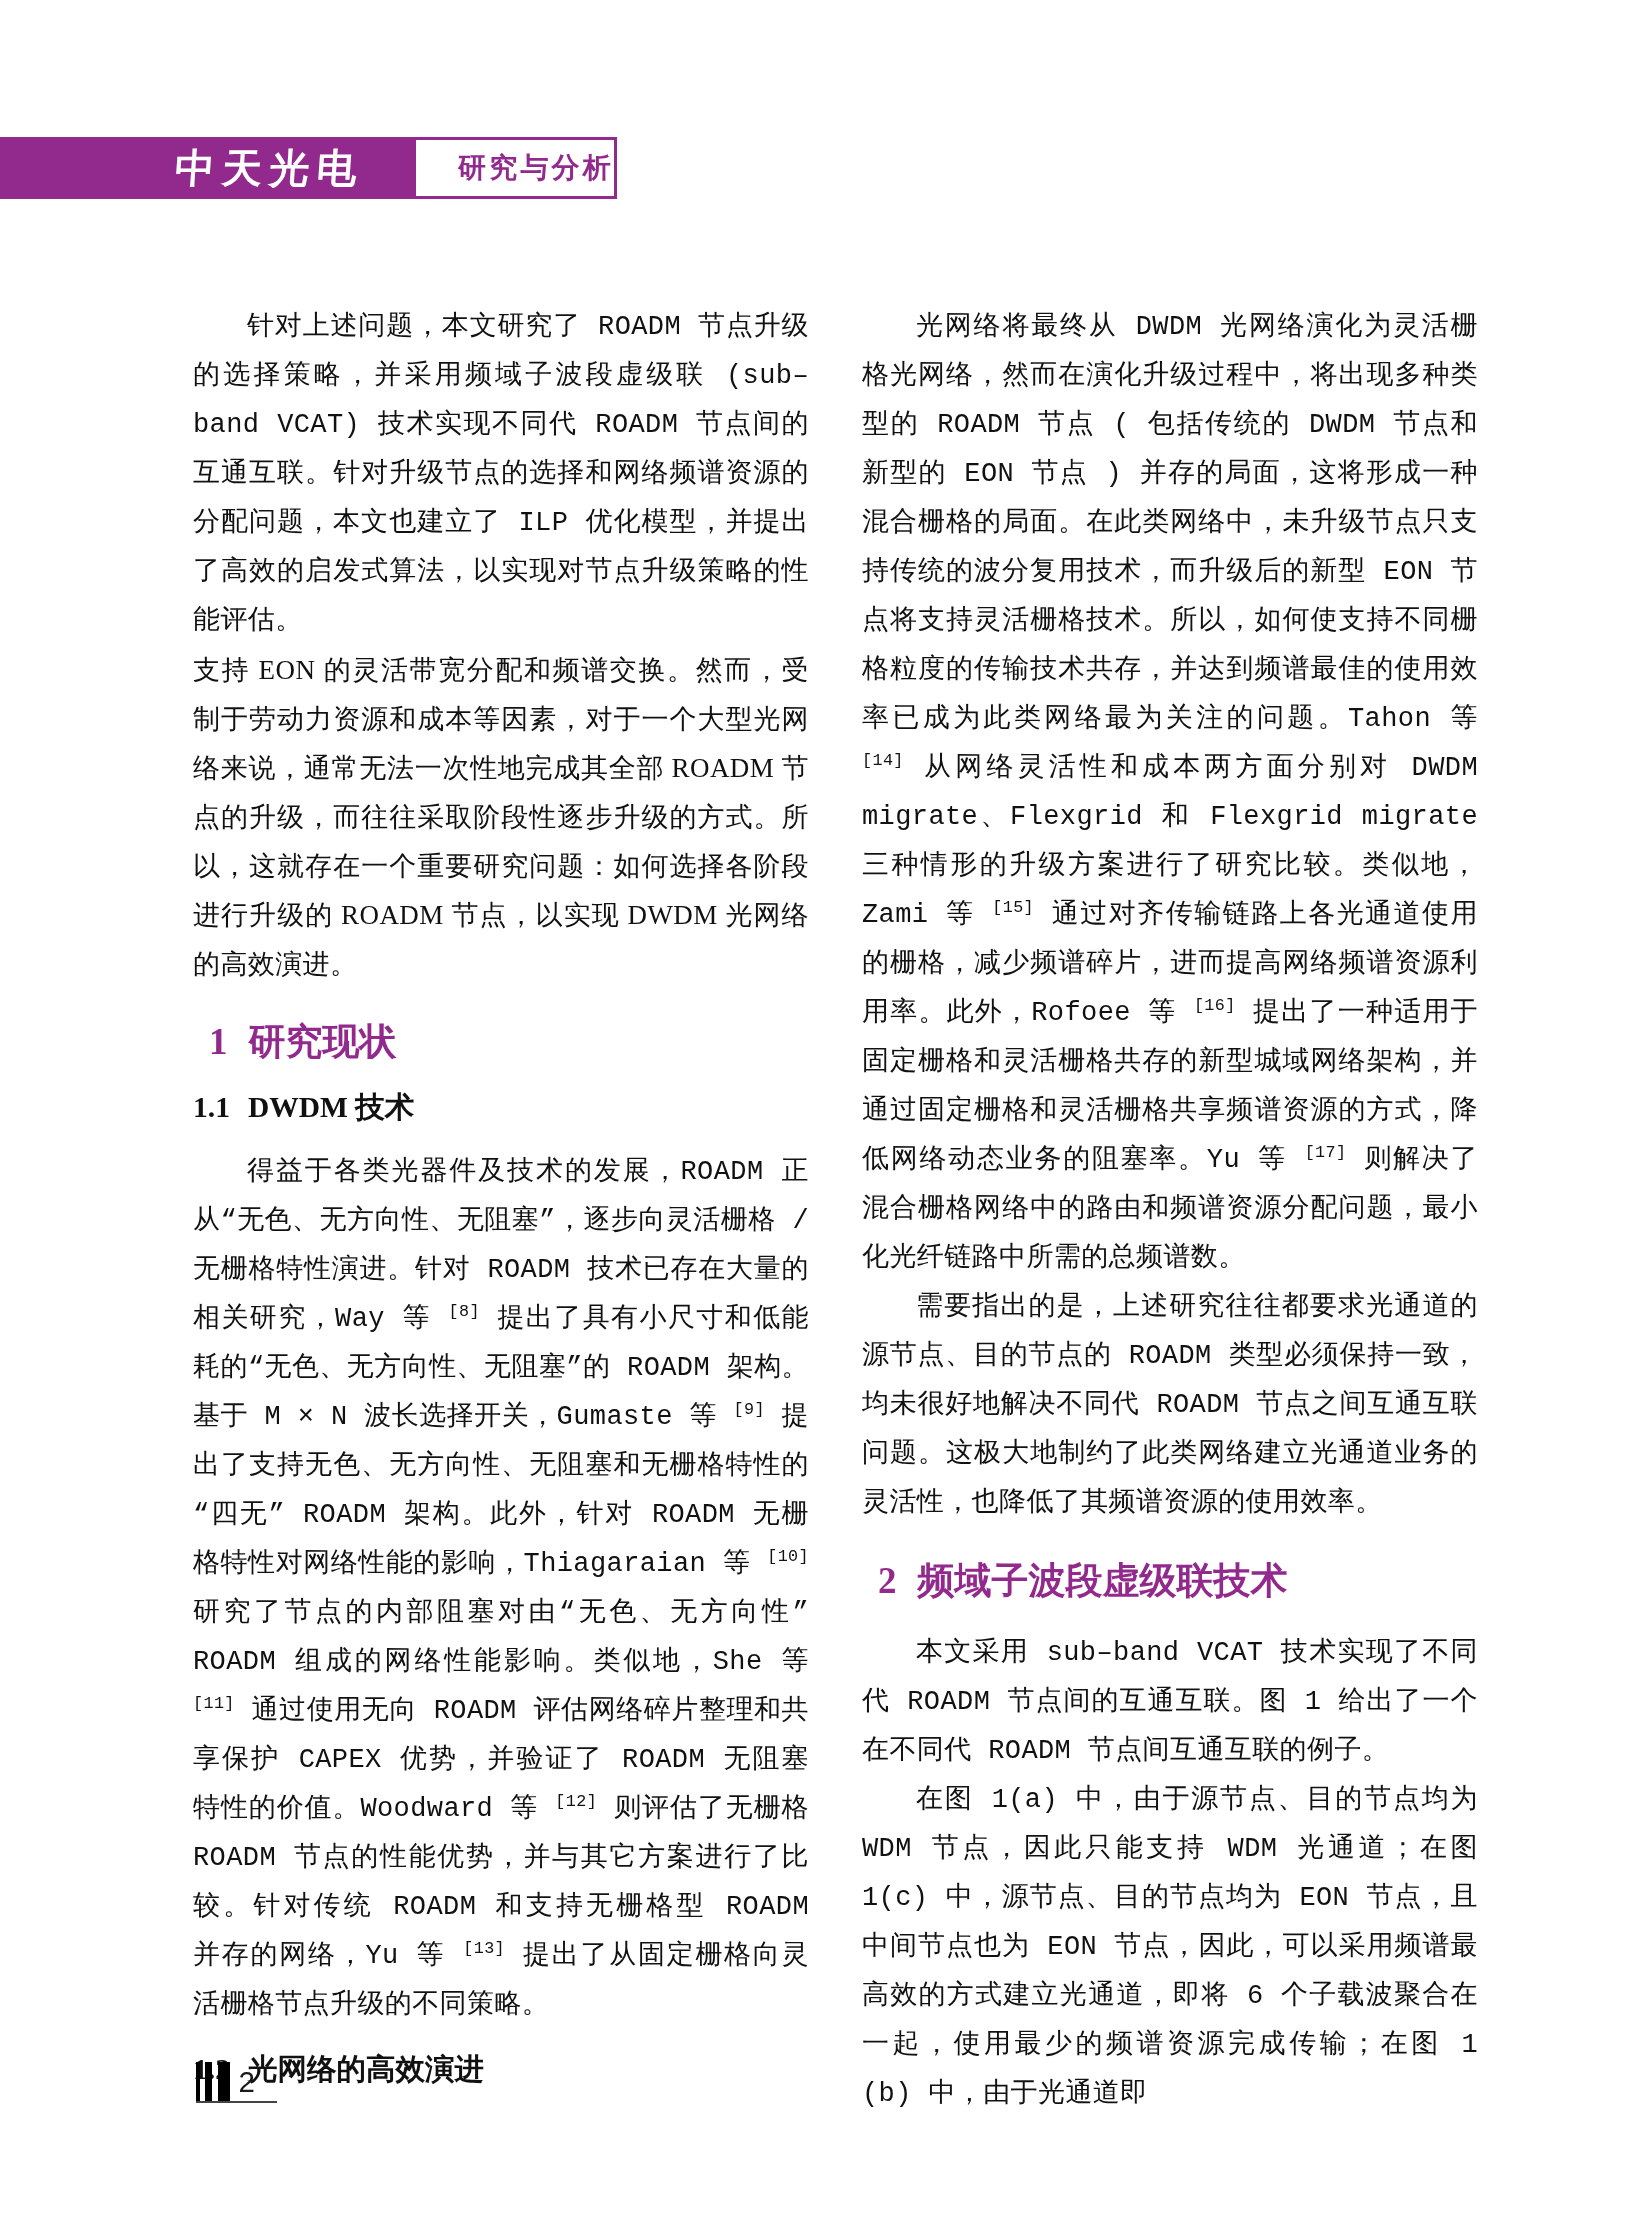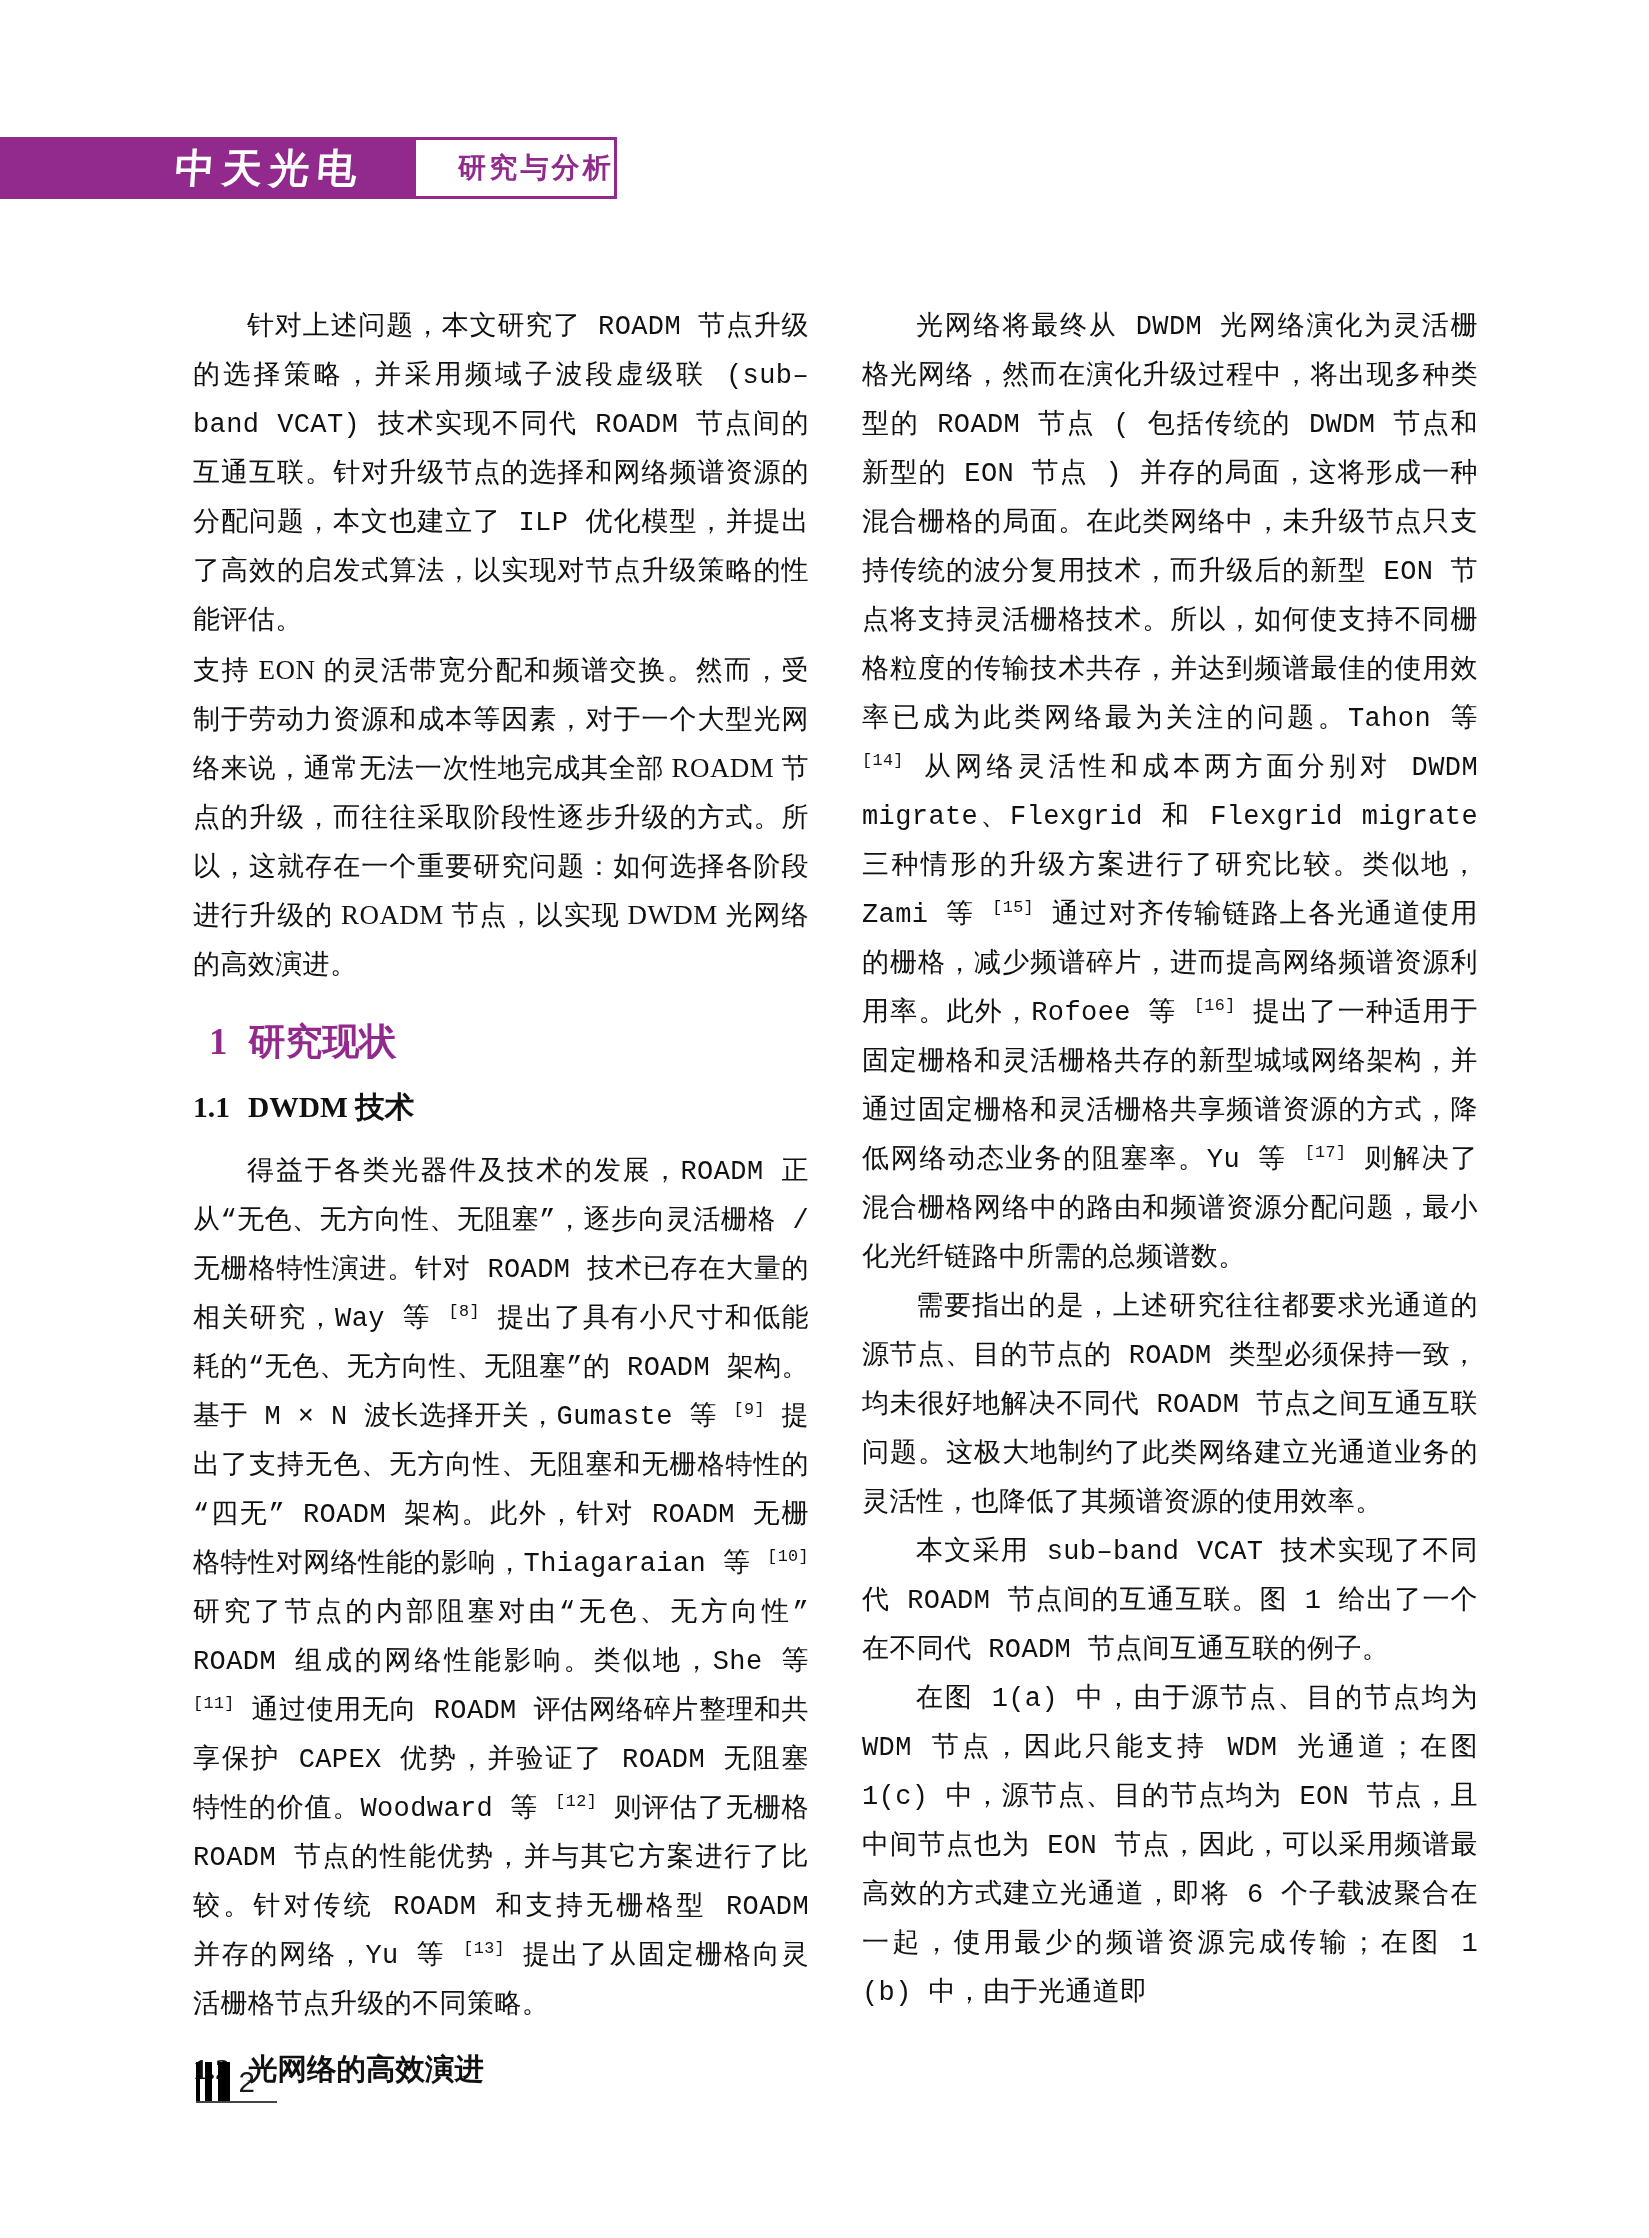--- a/index.html
+++ b/index.html
@@ -97,20 +97,21 @@
         <p class="para indent">针对上述问题，本文研究了 ROADM 节点升级的选择策略，并采用频域子波段虚级联 (sub–band VCAT) 技术实现不同代 ROADM 节点间的互通互联。针对升级节点的选择和网络频谱资源的分配问题，本文也建立了 ILP 优化模型，并提出了高效的启发式算法，以实现对节点升级策略的性能评估。</p>
         <p class="para">支持 EON 的灵活带宽分配和频谱交换。然而，受制于劳动力资源和成本等因素，对于一个大型光网络来说，通常无法一次性地完成其全部 ROADM 节点的升级，而往往采取阶段性逐步升级的方式。所以，这就存在一个重要研究问题：如何选择各阶段进行升级的 ROADM 节点，以实现 DWDM 光网络的高效演进。</p>
         <div class="heading1"><span class="hnum">1</span><span class="htitle">研究现状</span></div>
         <div class="heading2"><span class="hnum">1.1</span><span class="htitle">DWDM 技术</span></div>
         <p class="para indent">得益于各类光器件及技术的发展，ROADM 正从“无色、无方向性、无阻塞”，逐步向灵活栅格 / 无栅格特性演进。针对 ROADM 技术已存在大量的相关研究，Way 等 <sup class="ref">[8]</sup> 提出了具有小尺寸和低能耗的“无色、无方向性、无阻塞”的 ROADM 架构。基于 M × N 波长选择开关，Gumaste 等 <sup class="ref">[9]</sup> 提出了支持无色、无方向性、无阻塞和无栅格特性的“四无” ROADM 架构。此外，针对 ROADM 无栅格特性对网络性能的影响，Thiagaraian 等 <sup class="ref">[10]</sup> 研究了节点的内部阻塞对由“无色、无方向性” ROADM 组成的网络性能影响。类似地，She 等 <sup class="ref">[11]</sup> 通过使用无向 ROADM 评估网络碎片整理和共享保护 CAPEX 优势，并验证了 ROADM 无阻塞特性的价值。Woodward 等 <sup class="ref">[12]</sup> 则评估了无栅格 ROADM 节点的性能优势，并与其它方案进行了比较。针对传统 ROADM 和支持无栅格型 ROADM 并存的网络，Yu 等 <sup class="ref">[13]</sup> 提出了从固定栅格向灵活栅格节点升级的不同策略。</p>
         <div class="heading2"><span class="hnum">1.2</span><span class="htitle">光网络的高效演进</span></div>
       </section>
     <section class="col right" id="col-right">
         <p class="para indent">光网络将最终从 DWDM 光网络演化为灵活栅格光网络，然而在演化升级过程中，将出现多种类型的 ROADM 节点 ( 包括传统的 DWDM 节点和新型的 EON 节点 ) 并存的局面，这将形成一种混合栅格的局面。在此类网络中，未升级节点只支持传统的波分复用技术，而升级后的新型 EON 节点将支持灵活栅格技术。所以，如何使支持不同栅格粒度的传输技术共存，并达到频谱最佳的使用效率已成为此类网络最为关注的问题。Tahon 等 <sup class="ref">[14]</sup> 从网络灵活性和成本两方面分别对 DWDM migrate、Flexgrid 和 Flexgrid migrate 三种情形的升级方案进行了研究比较。类似地，Zami 等 <sup class="ref">[15]</sup> 通过对齐传输链路上各光通道使用的栅格，减少频谱碎片，进而提高网络频谱资源利用率。此外，Rofoee 等 <sup class="ref">[16]</sup> 提出了一种适用于固定栅格和灵活栅格共存的新型城域网络架构，并通过固定栅格和灵活栅格共享频谱资源的方式，降低网络动态业务的阻塞率。Yu 等 <sup class="ref">[17]</sup> 则解决了混合栅格网络中的路由和频谱资源分配问题，最小化光纤链路中所需的总频谱数。</p>
         <p class="para indent">需要指出的是，上述研究往往都要求光通道的源节点、目的节点的 ROADM 类型必须保持一致，均未很好地解决不同代 ROADM 节点之间互通互联问题。这极大地制约了此类网络建立光通道业务的灵活性，也降低了其频谱资源的使用效率。</p>
+        <div class="heading1"><span class="hnum">2</span><span class="htitle">频域子波段虚级联技术</span></div>
         <p class="para indent">本文采用 sub–band VCAT 技术实现了不同代 ROADM 节点间的互通互联。图 1 给出了一个在不同代 ROADM 节点间互通互联的例子。</p>
         <p class="para indent">在图 1(a) 中，由于源节点、目的节点均为 WDM 节点，因此只能支持 WDM 光通道；在图 1(c) 中，源节点、目的节点均为 EON 节点，且中间节点也为 EON 节点，因此，可以采用频谱最高效的方式建立光通道，即将 6 个子载波聚合在一起，使用最少的频谱资源完成传输；在图 1 (b) 中，由于光通道即</p>
       </section>
   </div>
 
   <div class="footer">
     <div class="footer-row">
       <div class="bars">
         <i class="b1"></i>
           <i class="b2"></i>

